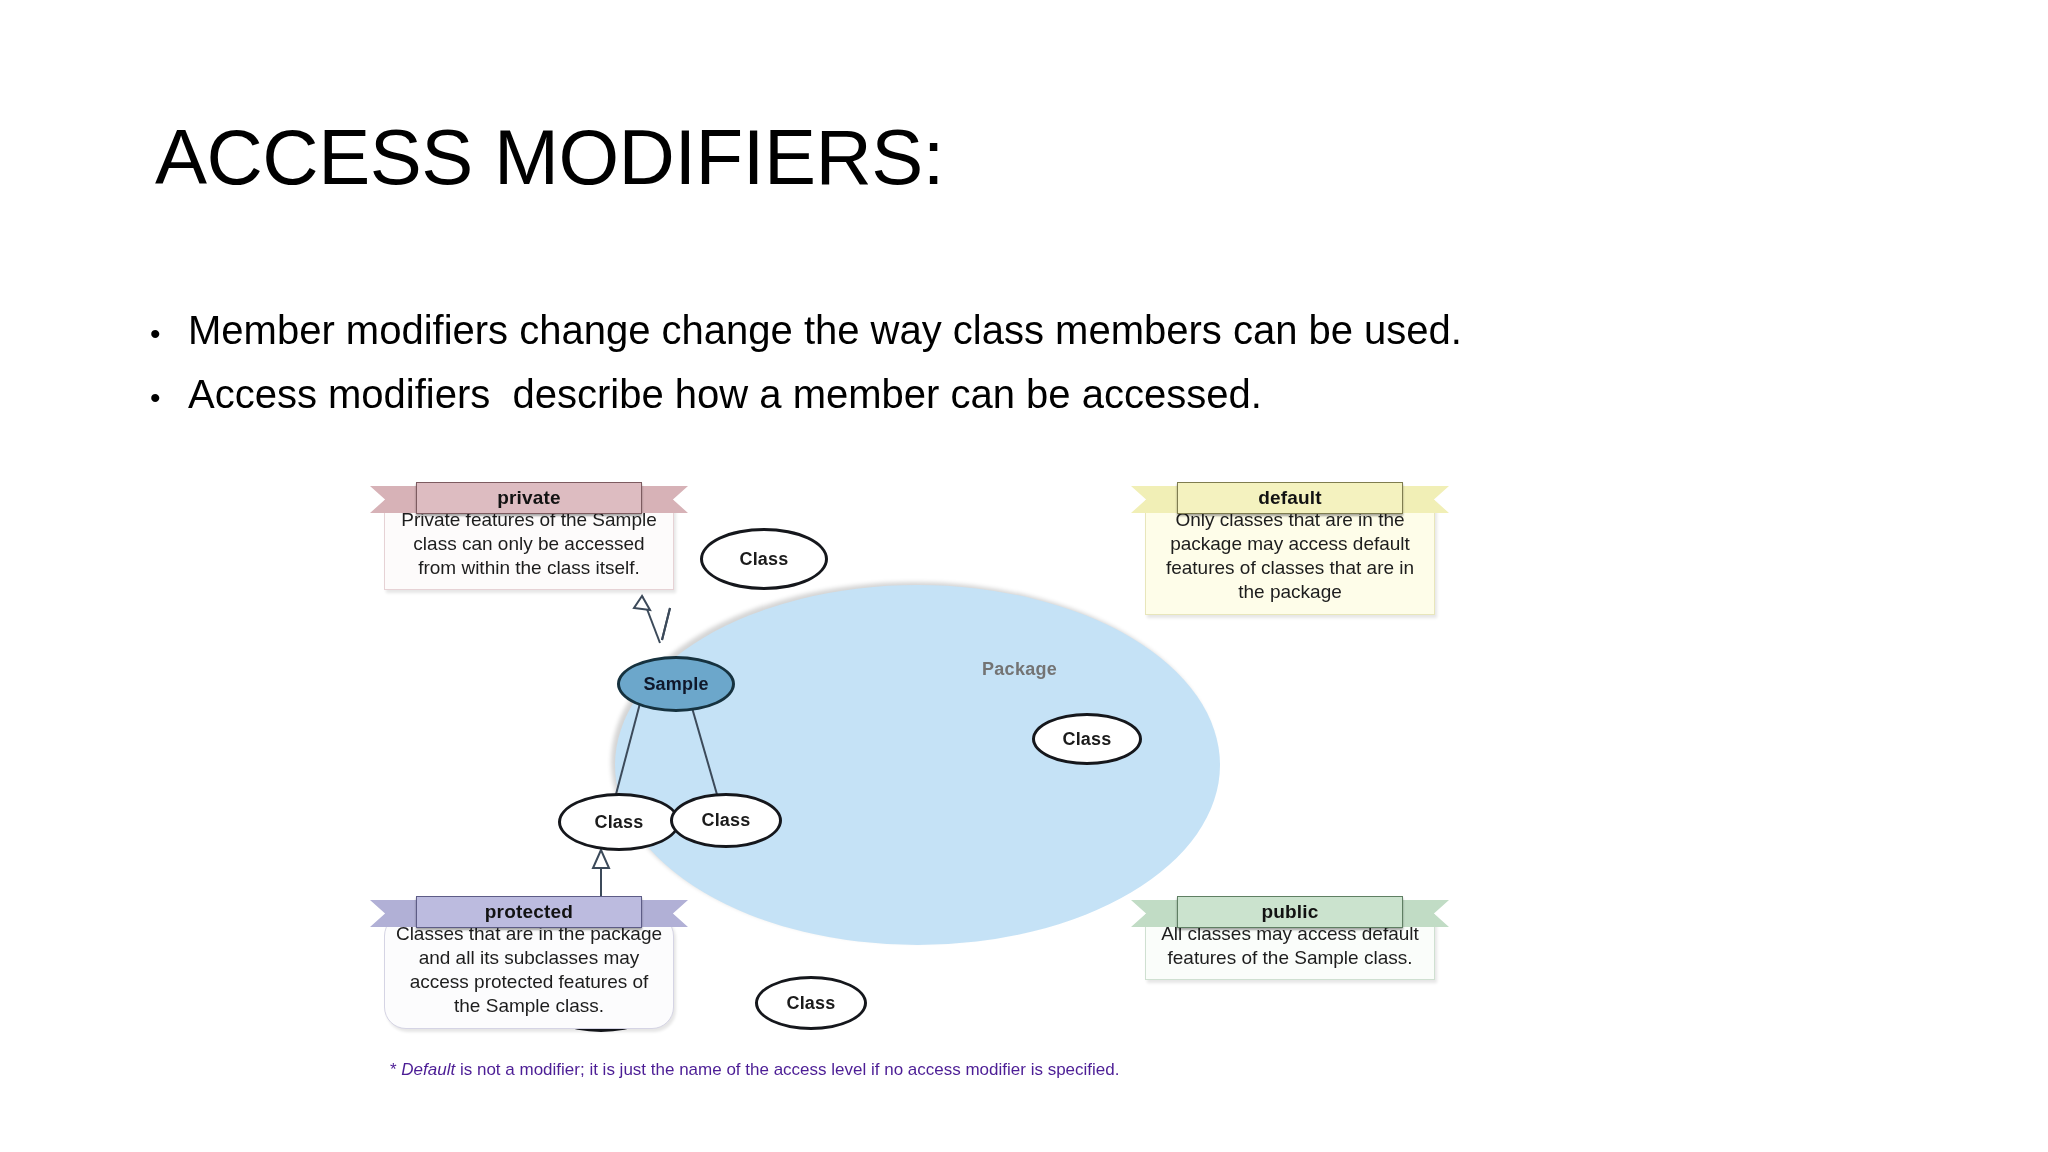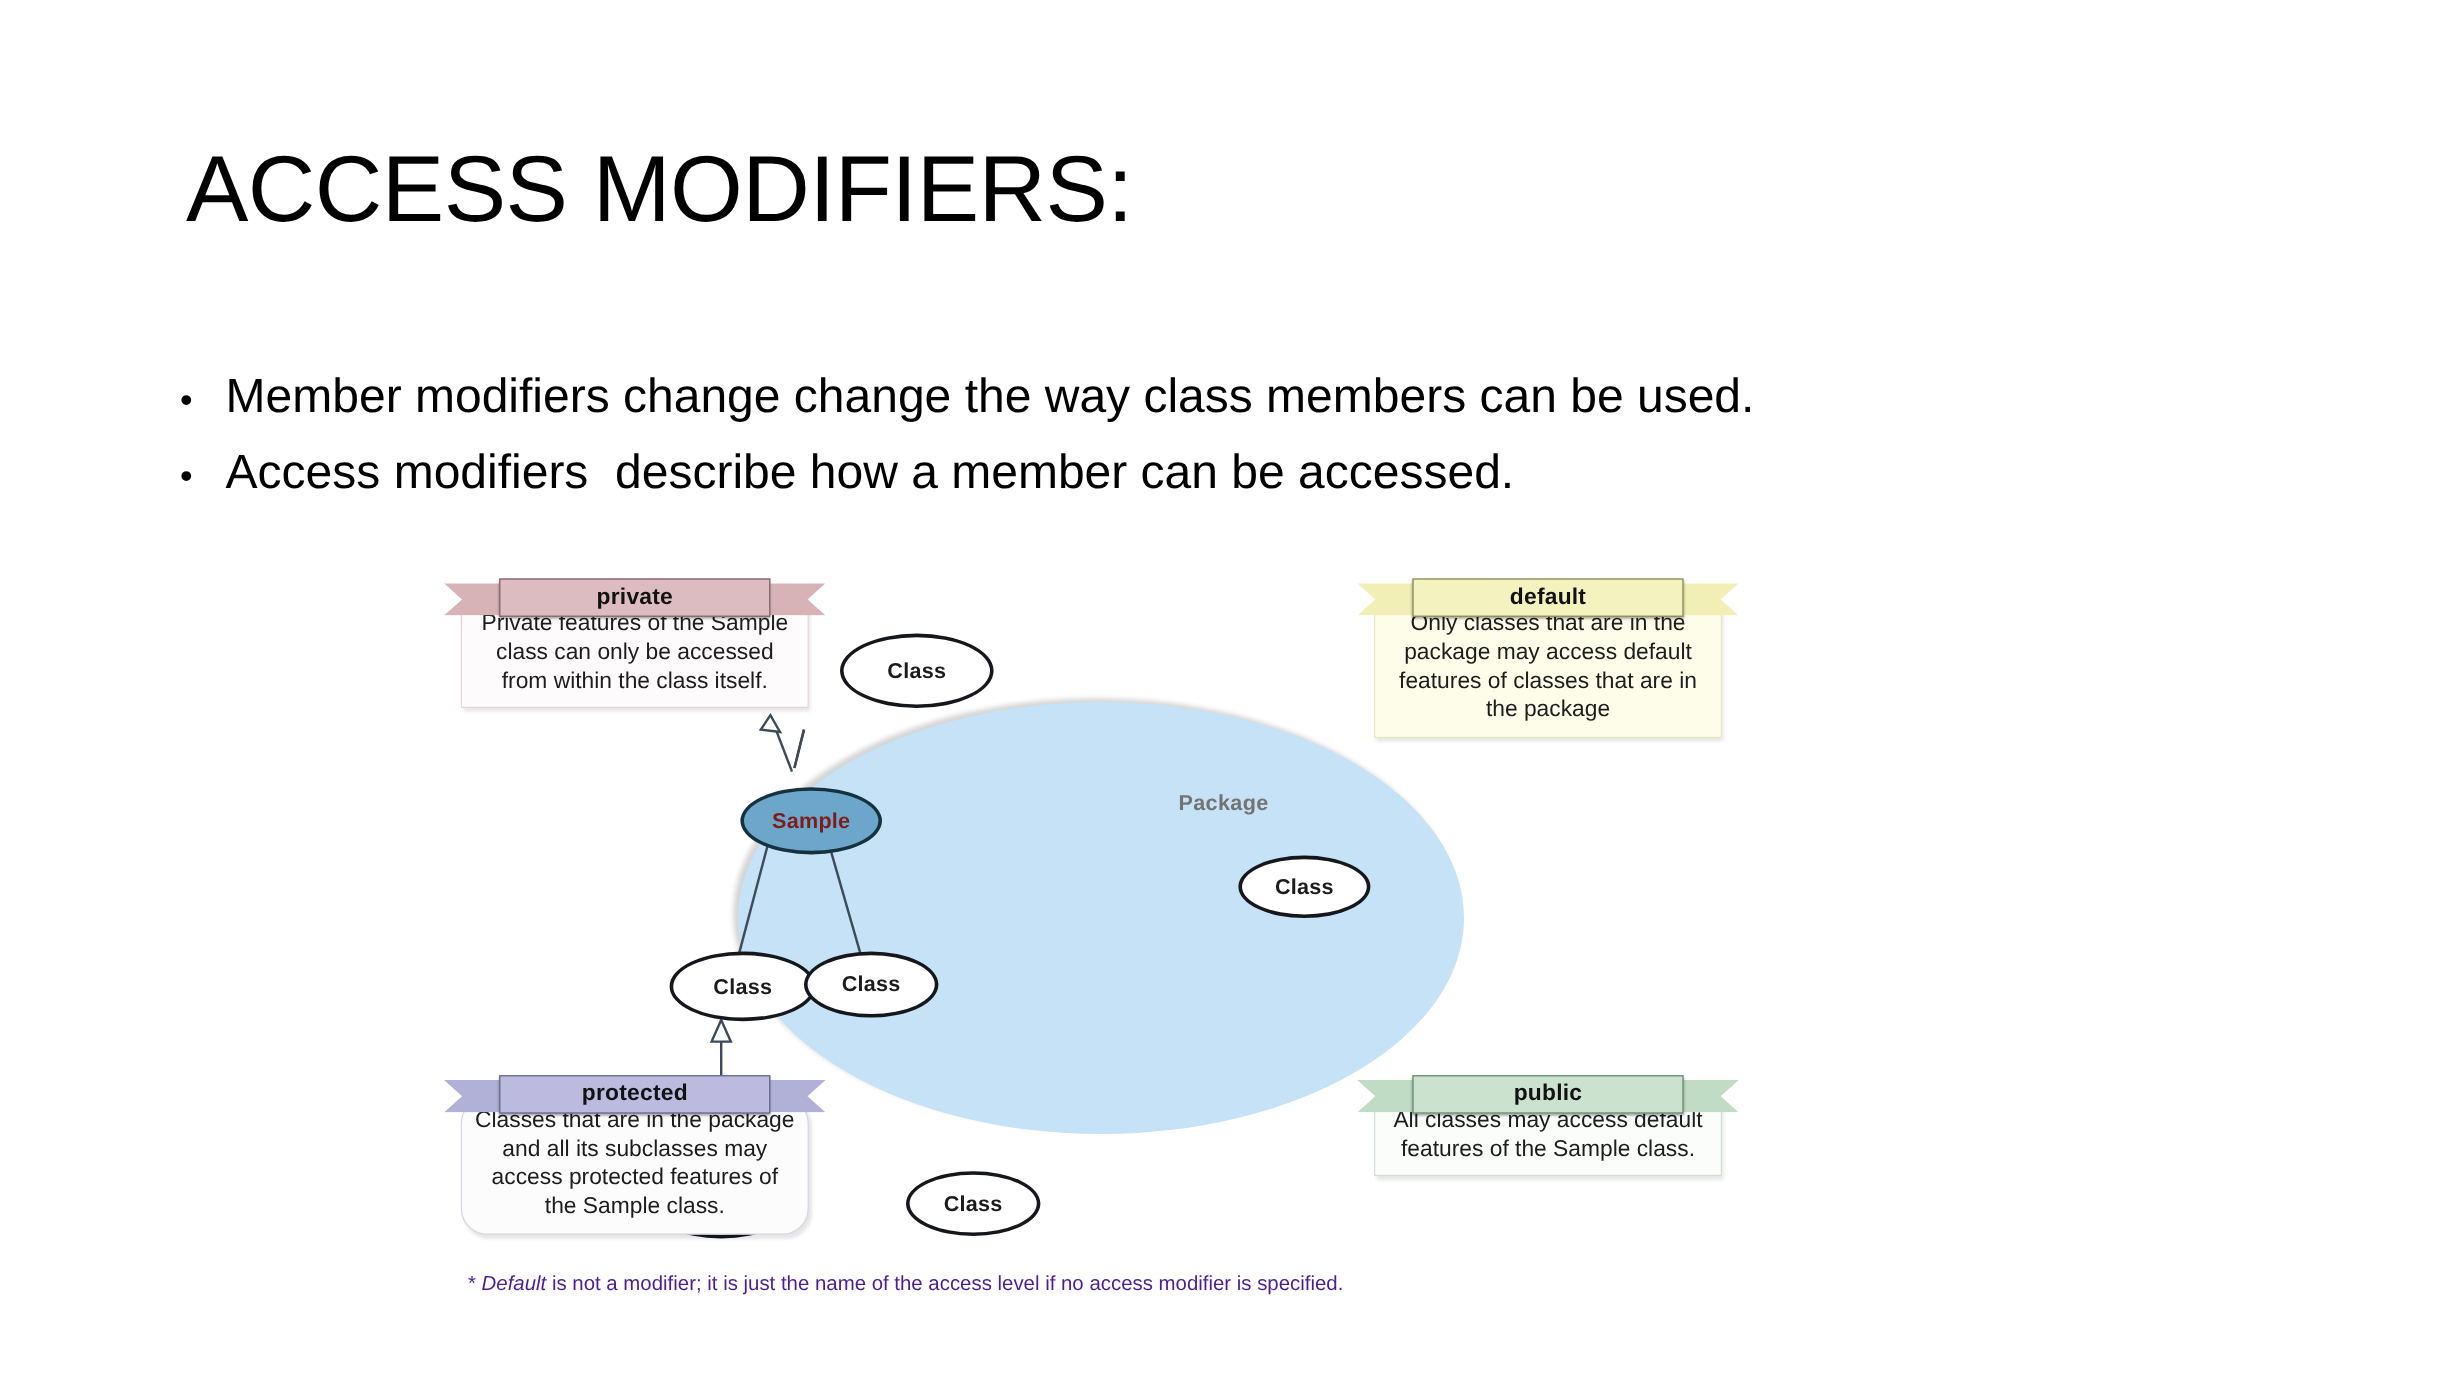--- a/index.html
+++ b/index.html
@@ -102,21 +102,21 @@
     font-size: 18px;
     font-weight: bold;
     color: #1b1b1b;
     letter-spacing: 0.2px;
     text-align: right;
   }
   #node-sample {
     background: #6ca7cb;
     border: 3px solid #16323f;
   }
-  #node-sample span { color: #7f1d1d; }
+  #node-sample span { color: #0f172a; }
 
   
   #connectors {
     position: absolute;
     left: 0;
     top: 0;
     width: 1090px;
     height: 640px;
     pointer-events: none;
   }

